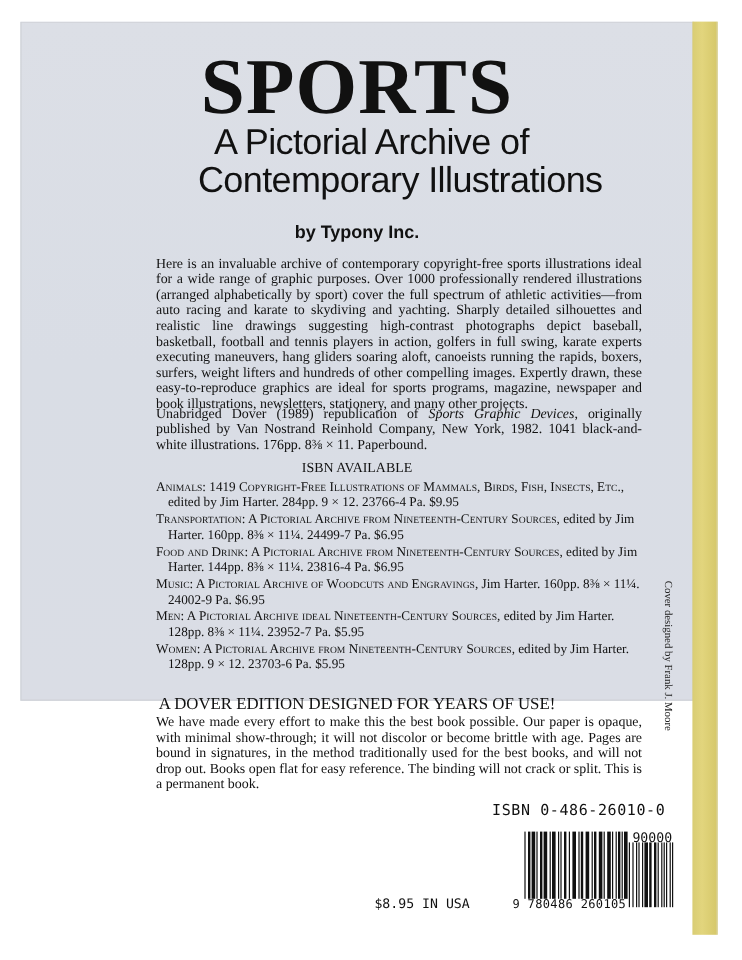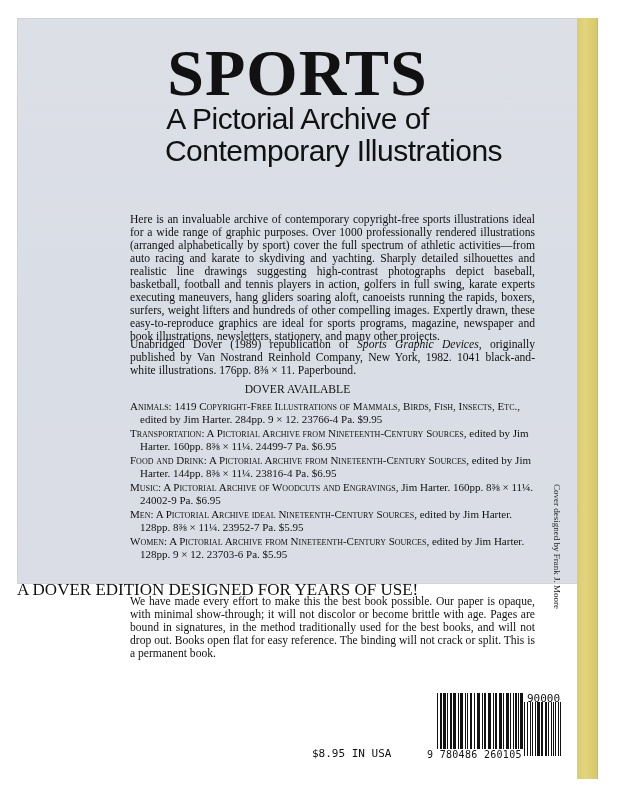--- a/index.html
+++ b/index.html
@@ -20,21 +20,21 @@
   .title {
     position: absolute; left: 0; width: 561px; top: 22px; text-align: center;
     font-family: "Liberation Serif", serif; font-size: 66px; font-weight: bold; color: #111;
     letter-spacing: 1px; line-height: 66px;
   }
   .subtitle {
     position: absolute; left: 0; width: 561px; text-align: center;
     font-family: "Liberation Sans", sans-serif; color: #111; font-size: 30px; line-height: 32px;
     letter-spacing: -0.5px;
   }
-  .sub1 { top: 85px; }
+  .sub1 { top: 85px; padding-left: 12px; }
   .sub2 { top: 117px; padding-left: 36px; }
   .byline {
     position: absolute; left: 0; width: 561px; top: 167px; text-align: center;
     font-family: "Liberation Sans", sans-serif; font-weight: bold; font-size: 15px; color: #111;
   }
   .para {
     position: absolute; left: 113px; width: 405px;
     font-family: "Liberation Serif", serif; font-size: 11.6px; line-height: 13px; color: #111;
     text-align: justify;
   }
@@ -45,22 +45,22 @@
     font-family: "Liberation Serif", serif; font-size: 11.6px; color: #111;
   }
   .also-list { position: absolute; left: 113px; width: 405px; top: 382px; }
   .also-item {
     font-family: "Liberation Serif", serif; font-size: 11px; line-height: 13px; color: #111;
     padding-left: 10px; text-indent: -10px; margin-bottom: 1px;
   }
   .also-item .sc { font-variant: small-caps; }
   .catalog { top: 541px; }
   .dover-head {
-    position: absolute; left: 0; width: 561px; top: 562px; text-align: left;
-    font-family: "Liberation Serif", serif; font-size: 17px; color: #111;
+    position: absolute; left: 0; width: 561px; top: 562px; text-align: center;
+    font-family: "Liberation Serif", serif; font-size: 14px; color: #111;
   }
   .p3 { top: 577px; }
   .credit {
     position: absolute; left: 545px; top: 466px; transform: rotate(90deg); transform-origin: left top;
     font-family: "Liberation Serif", serif; font-size: 9px; color: #222; white-space: nowrap;
   }
   .mono { font-family: "DejaVu Sans Mono", monospace; color: #111; position: absolute; }
   .isbn { left: 393px; top: 649px; font-size: 12.5px; letter-spacing: 0.5px; }
   .addon-num { left: 510px; top: 674px; font-size: 11px; }
   .ean-num { left: 410px; top: 731px; font-size: 10px; letter-spacing: 0.3px; }
@@ -71,42 +71,44 @@
     position: absolute; top: 0; bottom: 0; background: #111;
   }
 </style>
 </head>
 <body>
 
 <div class="cover">
   <div class="title">SPORTS</div>
   <div class="subtitle sub1">A Pictorial Archive of</div>
   <div class="subtitle sub2">Contemporary Illustrations</div>
+  <div class="byline">by Typony Inc.</div>
 
   <div class="para p1">Here is an invaluable archive of contemporary copyright-free sports illustrations ideal for a wide range of graphic purposes. Over 1000 professionally rendered illustrations (arranged alphabetically by sport) cover the full spectrum of athletic activities—from auto racing and karate to skydiving and yachting. Sharply detailed silhouettes and realistic line drawings suggesting high-contrast photographs depict baseball, basketball, football and tennis players in action, golfers in full swing, karate experts executing maneuvers, hang gliders soaring aloft, canoeists running the rapids, boxers, surfers, weight lifters and hundreds of other compelling images. Expertly drawn, these easy-to-reproduce graphics are ideal for sports programs, magazine, newspaper and book illustrations, newsletters, stationery, and many other projects.</div>
 
   <div class="para p2">
     <span>Unabridged Dover (1989) republication of </span><i>Sports Graphic Devices</i><span>, originally published by Van Nostrand Reinhold Company, New York, 1982. 1041 black-and-white illustrations. 176pp. 8⅜ × 11. Paperbound.</span>
   </div>
 
-  <div class="also-head">DOVER AVAILABLE</div>
+  <div class="also-head">ISBN AVAILABLE</div>
   <div class="also-list">
     <div class="also-item"><span class="sc">Animals: 1419 Copyright-Free Illustrations of Mammals, Birds, Fish, Insects, Etc.</span><span>, edited by Jim Harter. 284pp. 9 × 12. 23766-4 Pa. $9.95</span></div>
     <div class="also-item"><span class="sc">Transportation: A Pictorial Archive from Nineteenth-Century Sources</span><span>, edited by Jim Harter. 160pp. 8⅜ × 11¼. 24499-7 Pa. $6.95</span></div>
     <div class="also-item"><span class="sc">Food and Drink: A Pictorial Archive from Nineteenth-Century Sources</span><span>, edited by Jim Harter. 144pp. 8⅜ × 11¼. 23816-4 Pa. $6.95</span></div>
     <div class="also-item"><span class="sc">Music: A Pictorial Archive of Woodcuts and Engravings</span><span>, Jim Harter. 160pp. 8⅜ × 11¼. 24002-9 Pa. $6.95</span></div>
     <div class="also-item"><span class="sc">Men: A Pictorial Archive ideal Nineteenth-Century Sources</span><span>, edited by Jim Harter. 128pp. 8⅜ × 11¼. 23952-7 Pa. $5.95</span></div>
     <div class="also-item"><span class="sc">Women: A Pictorial Archive from Nineteenth-Century Sources</span><span>, edited by Jim Harter. 128pp. 9 × 12. 23703-6 Pa. $5.95</span></div>
   </div>
 
   <div class="dover-head">A DOVER EDITION DESIGNED FOR YEARS OF USE!</div>
   <div class="para p3">We have made every effort to make this the best book possible. Our paper is opaque, with minimal show-through; it will not discolor or become brittle with age. Pages are bound in signatures, in the method traditionally used for the best books, and will not drop out. Books open flat for easy reference. The binding will not crack or split. This is a permanent book.</div>
 
   <div class="credit">Cover designed by Frank J. Moore</div>
 
+  <div class="mono isbn">ISBN 0-486-26010-0</div>
   <div class="mono addon-num">90000</div>
   <div class="barcode-main" id="bc-main">
       <span style="left: 0px; width: 1px;"></span>
       <span style="left: 3px; width: 2px;"></span>
       <span style="left: 6px; width: 3px;"></span>
       <span style="left: 10px; width: 1px;"></span>
       <span style="left: 13px; width: 2px;"></span>
       <span style="left: 16px; width: 3px;"></span>
       <span style="left: 21px; width: 1px;"></span>
       <span style="left: 23px; width: 3px;"></span>

